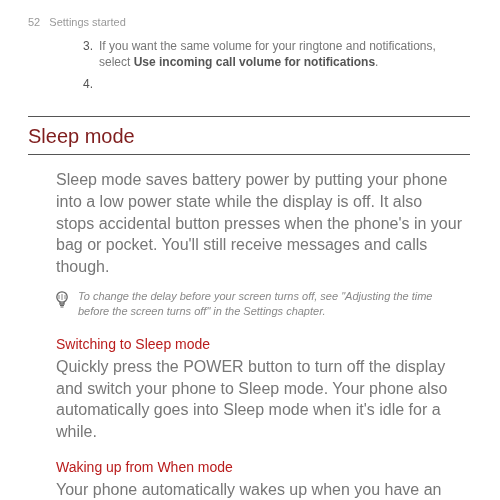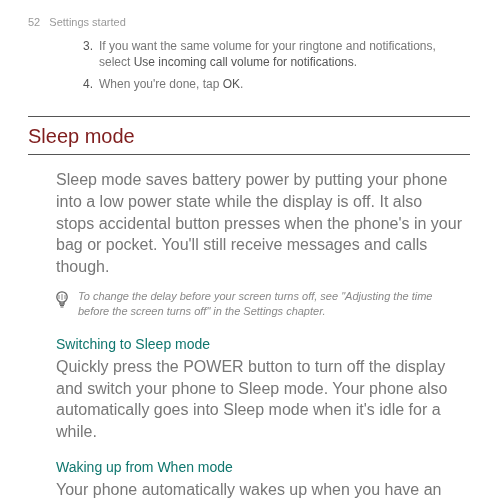--- a/index.html
+++ b/index.html
@@ -37,21 +37,21 @@
     min-width: 16px;
     color: #555;
     font-size: 12px;
   }
   .list-text {
     color: #777;
     font-size: 12px;
   }
   .list-text .bold {
     color: #555;
-    font-weight: 400;
+    font-weight: 700;
   }
   .section-rule-top {
     border-top: 1px solid #555;
     margin-top: 24px;
   }
   .section-title {
     font-size: 20px;
     color: #7f1d1d;
     font-weight: 400;
     margin: 6px 0 4px 0;
@@ -81,21 +81,21 @@
     margin-right: 8px;
     margin-top: 0px;
   }
   .tip-text {
     color: #888;
     font-size: 11px;
     line-height: 1.35;
     font-style: italic;
   }
   .subheading {
-    color: #0f766e;
+    color: #b91c1c;
     font-size: 14px;
     font-weight: 400;
     margin-left: 28px;
     margin-bottom: 2px;
   }
   .sub-body {
     color: #777;
     font-size: 16px;
     margin-left: 28px;
     margin-right: 8px;
@@ -112,23 +112,20 @@
 
 <div class="ordered-list">
   <div class="list-item">
     <div class="list-num">3.</div>
     <div class="list-text">
       <span>If you want the same volume for your ringtone and notifications, select </span><span class="bold">Use incoming call volume for notifications</span><span>.</span>
     </div>
   </div>
   <div class="list-item">
     <div class="list-num">4.</div>
-    <div class="list-text">
-      <span>When you're done, tap </span><span class="bold">OK</span><span>.</span>
-    </div>
   </div>
 </div>
 
 <div class="section-rule-top"></div>
 <div class="section-title">Sleep mode</div>
 <div class="section-rule-bottom"></div>
 
 <div class="body-text">Sleep mode saves battery power by putting your phone into a low power state while the display is off. It also stops accidental button presses when the phone's in your bag or pocket. You'll still receive messages and calls though.</div>
 
 <div class="tip-row">

